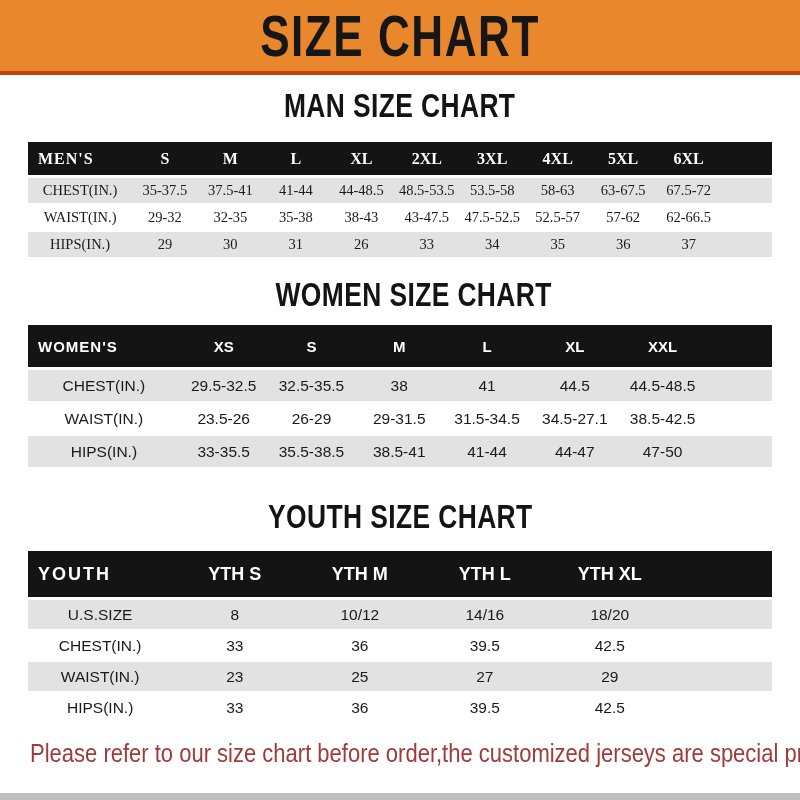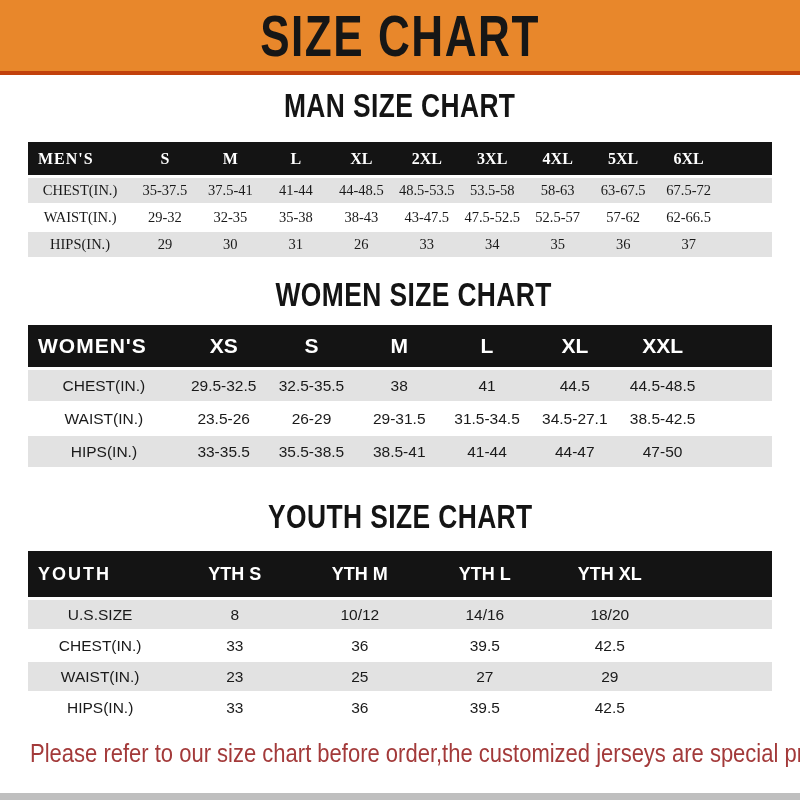--- a/index.html
+++ b/index.html
@@ -48,21 +48,21 @@
   .men{margin-top:18px;font-family:Liberation Serif, serif;}
   .men tr.head th{height:33px;font-size:16px;}
   .men th.lbl{font-size:22px;}
   .men td{height:25px;font-size:14.5px;}
   .men col.c-label{width:14%;}
   .men col.c-data{width:8.8%;}
   .men col.c-fill{width:6.8%;}
 
   
   .women{margin-top:12px;}
-  .women tr.head th{height:42px;font-size:21px;margin-left:11px;}
+  .women tr.head th{height:42px;font-size:15px;margin-left:11px;}
   .women th.lbl{font-size:22px;}
   .women td{height:31px;font-size:15.5px;}
   .women col.c-label{width:20.4%;}
   .women col.c-data{width:11.8%;}
   .women col.c-fill{width:8.8%;}
 
   
   .youth{margin-top:16px;}
   .youth tr.head th{height:46px;font-size:18px;}
   .youth th.lbl{font-size:23px;letter-spacing:2px;}

